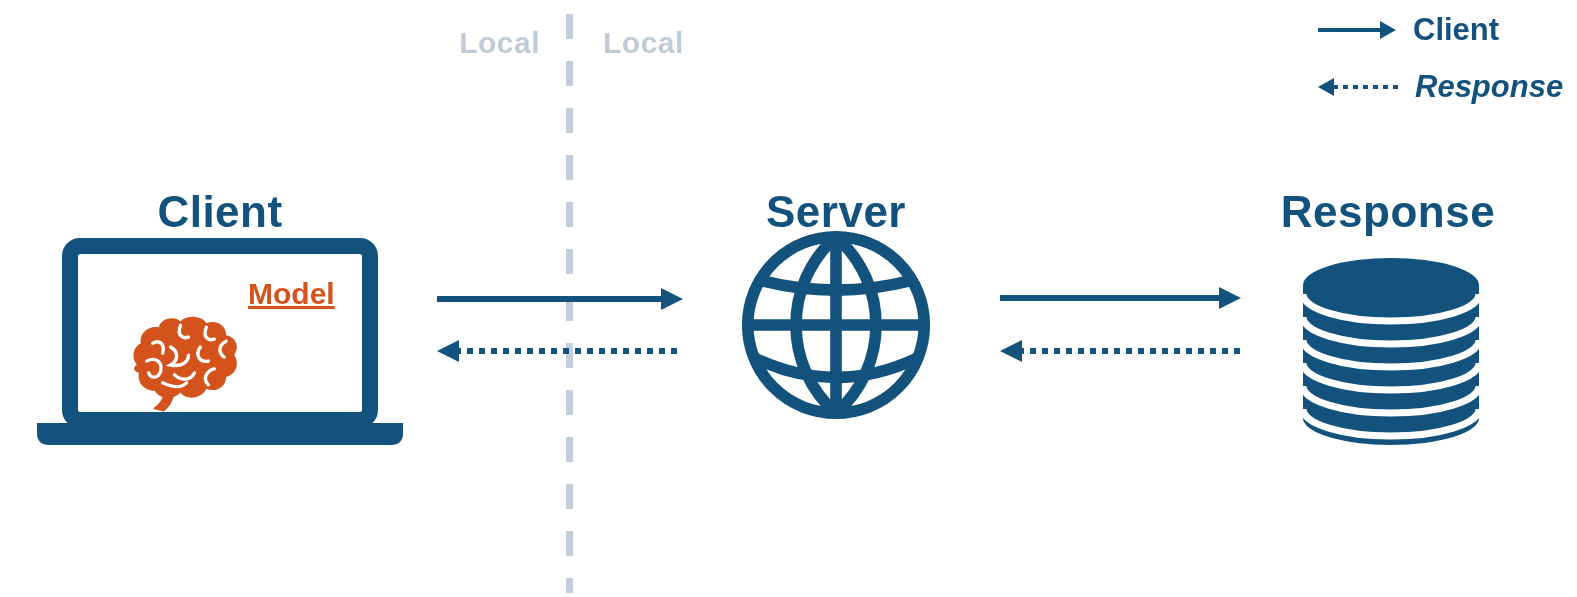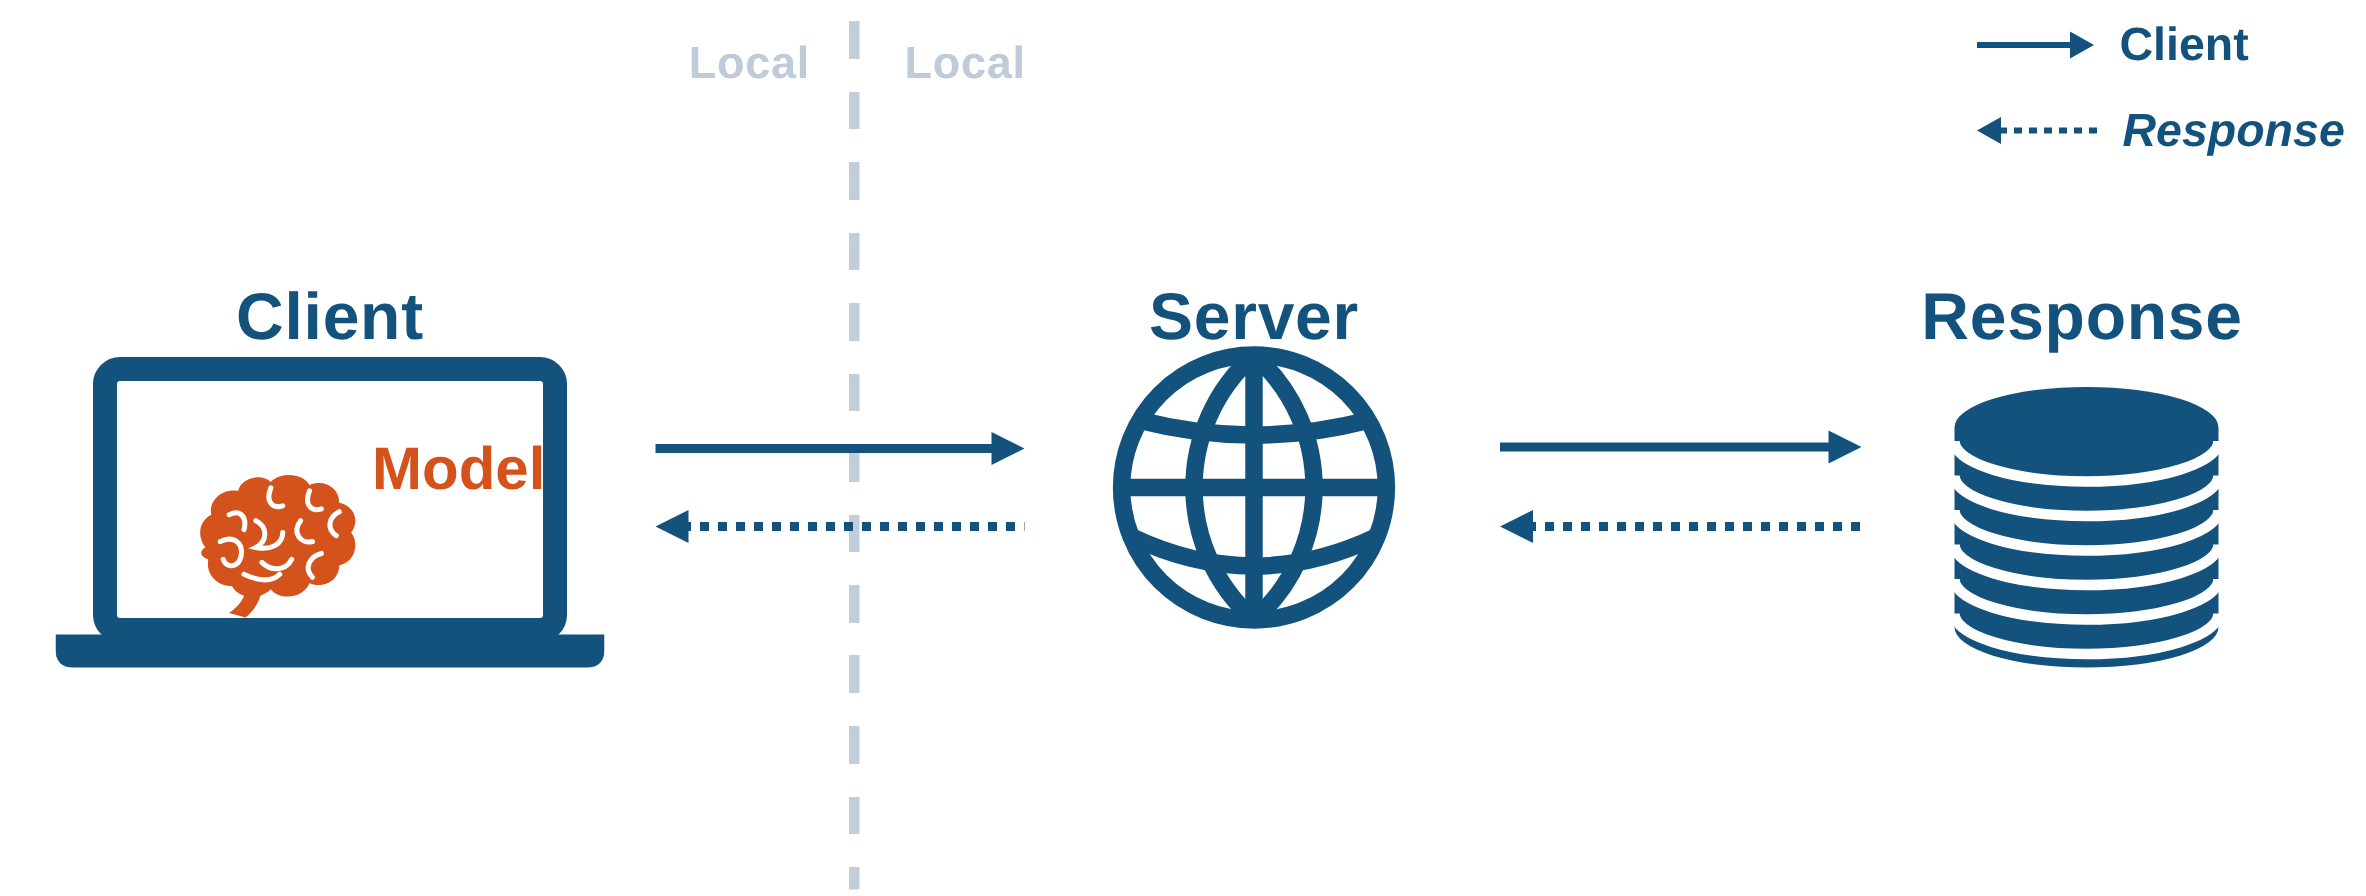--- a/index.html
+++ b/index.html
@@ -84,22 +84,22 @@
     font-size:44px;font-weight:600;color:var(--primary);line-height:1;
     letter-spacing:.5px;
     margin-top:40px;
   }
   .node.client{left:30px;top:145px;width:380px;height:310px;}
   .node.server{left:736px;top:145px;width:200px;height:280px;}
   .node.database{left:1262px;top:145px;width:252px;height:310px;}
   .laptop-svg{position:absolute;left:7px;top:93px;}
   .brain-svg{position:absolute;left:93px;top:168px;}
   .model-label{
-    position:absolute;left:218px;top:148px;
-    font-size:40px;font-weight:600;color:var(--accent);line-height:1;
+    position:absolute;left:218px;top:134px;
+    font-size:30px;font-weight:600;color:var(--accent);line-height:1;text-decoration:underline;
   }
   .globe-svg{position:absolute;left:3px;top:83px;}
   .db-svg{position:absolute;left:40px;top:113px;}
   
   .stroke-p{stroke:var(--primary);fill:none;}
   .fill-p{fill:var(--primary);stroke:none;}
   .fill-a{fill:var(--accent);stroke:none;}
   .stroke-w{stroke:#ffffff;fill:none;}
 </style>
 </head>

